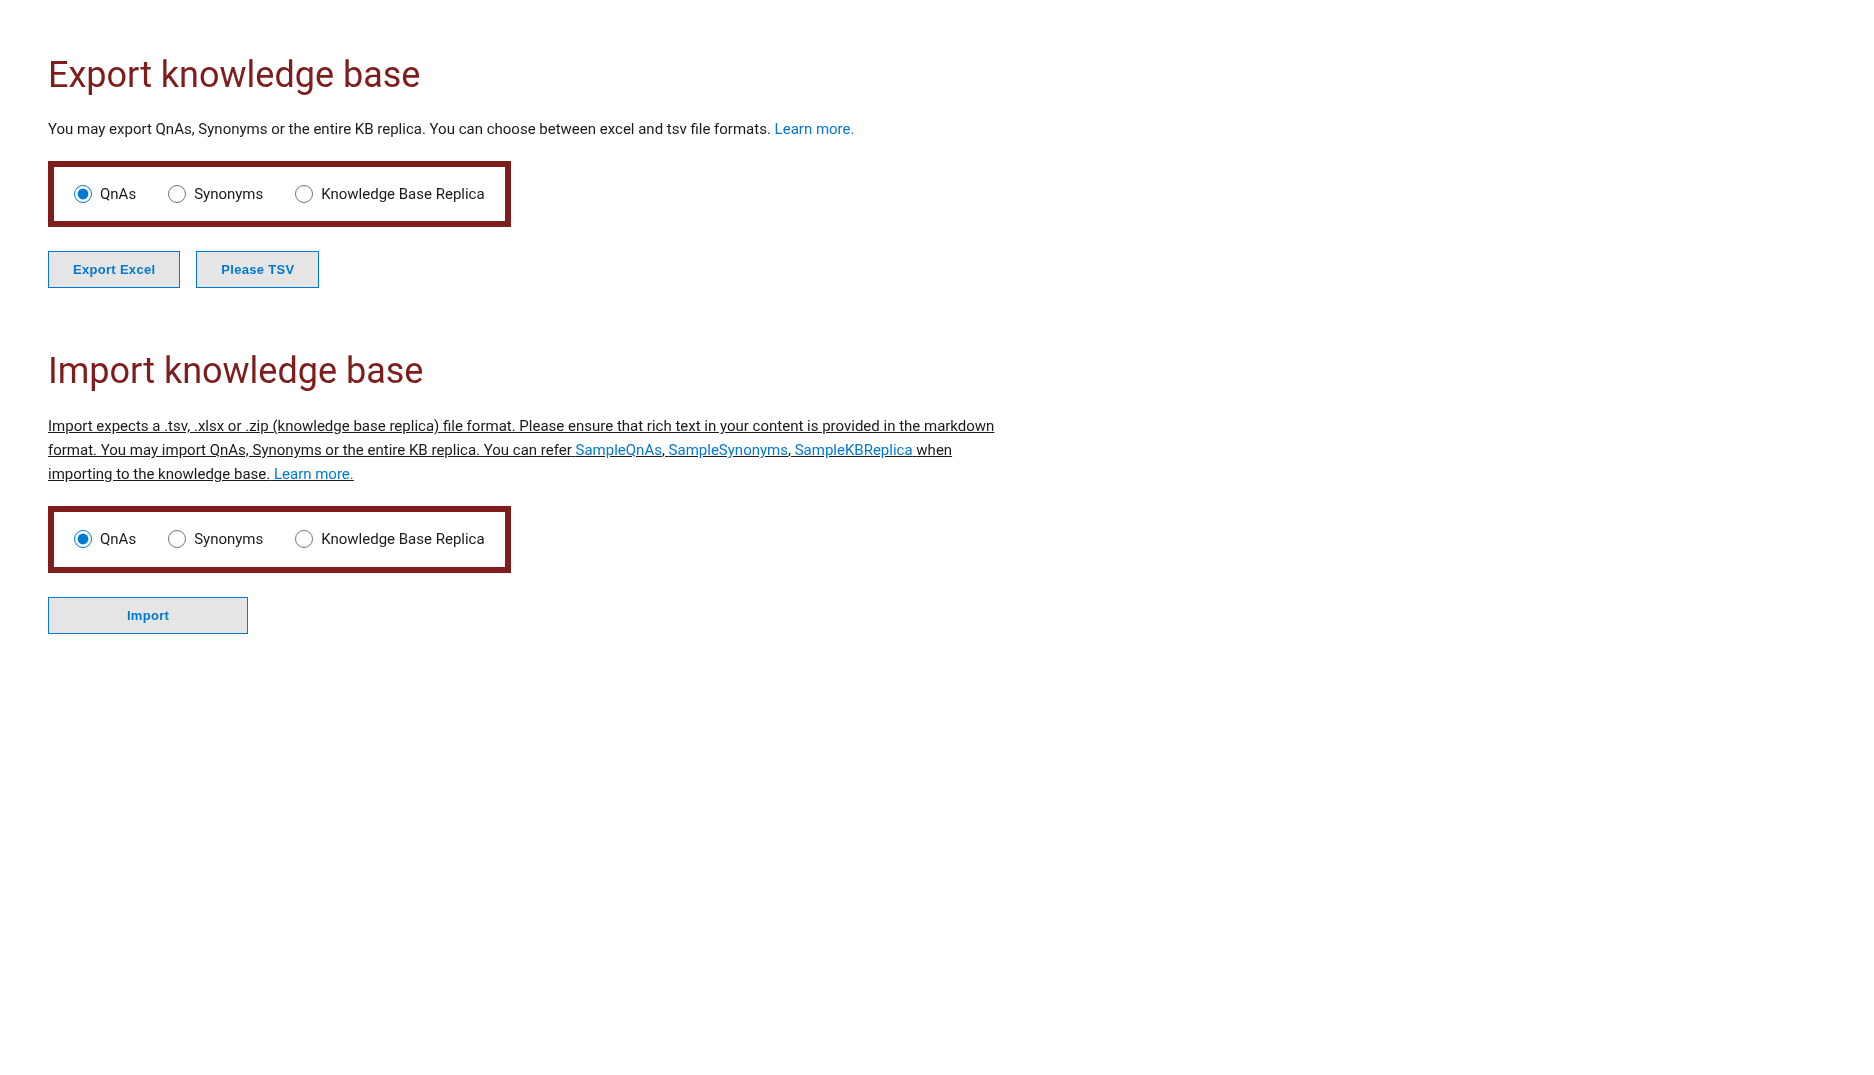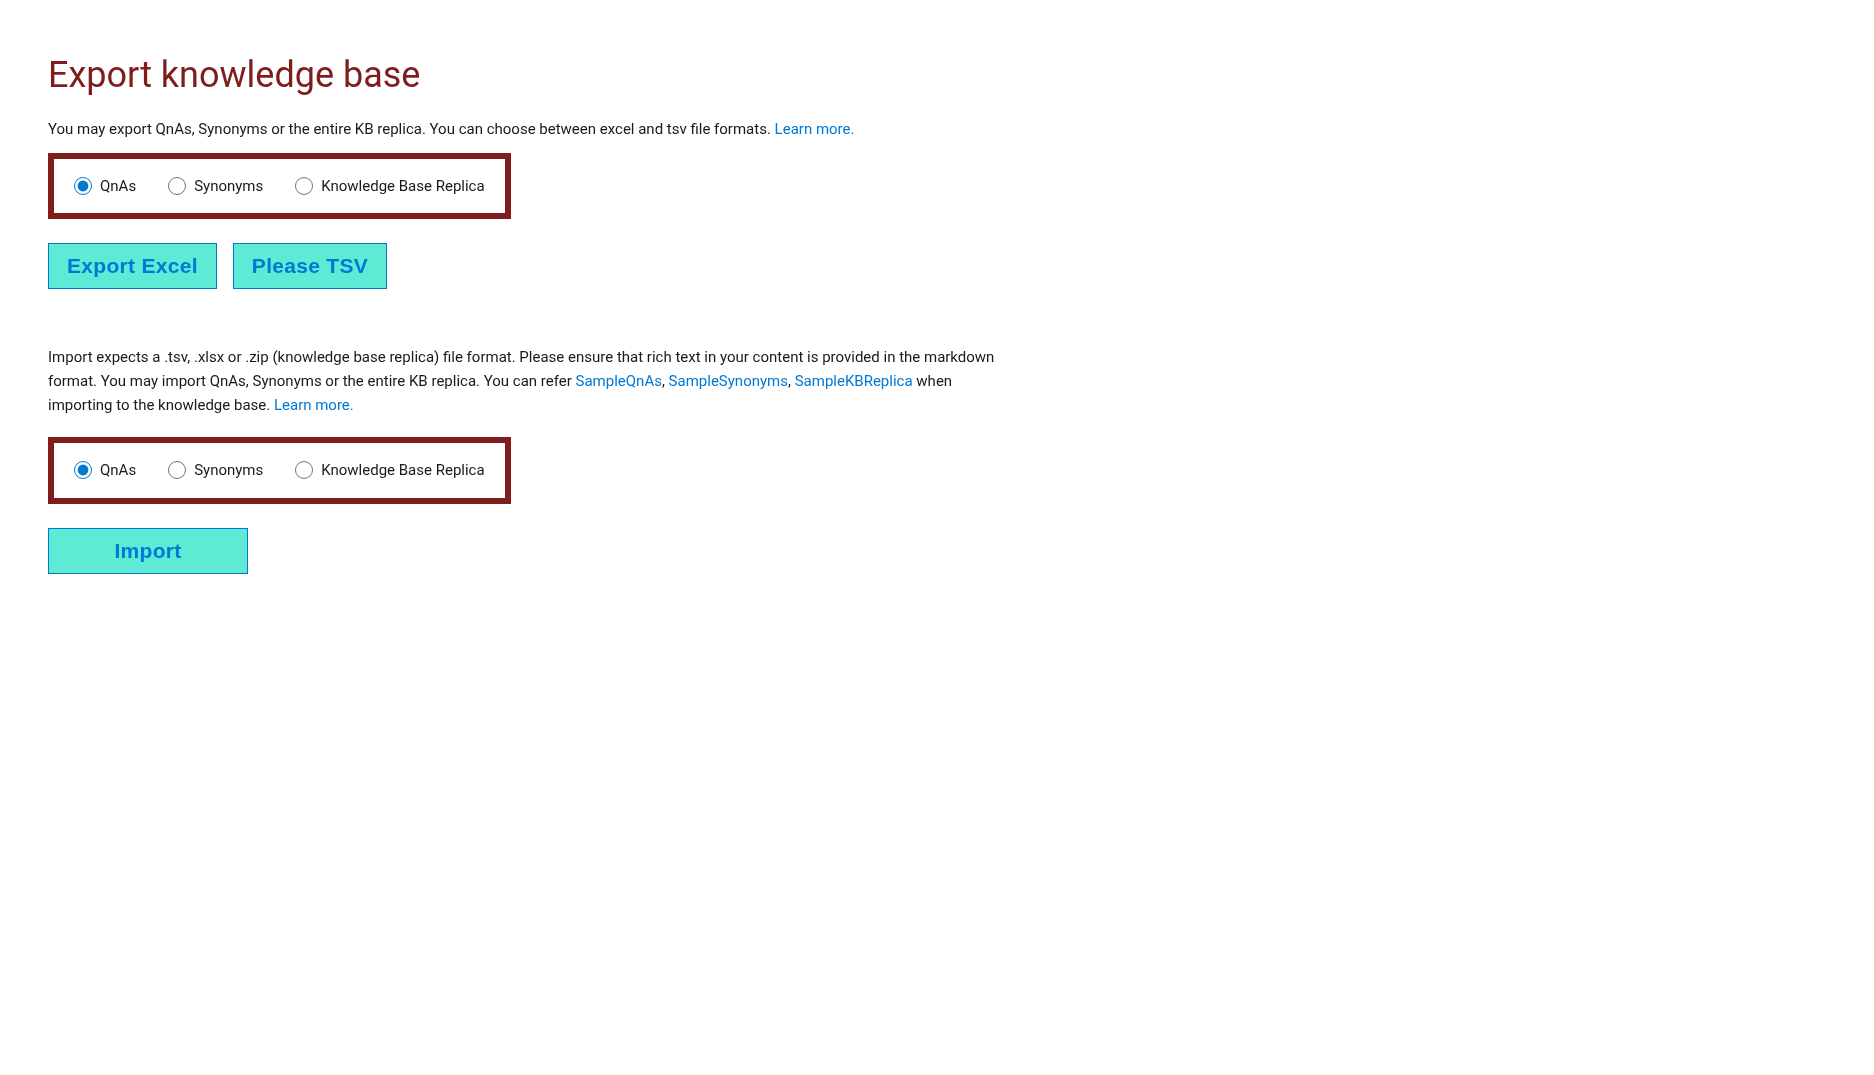--- a/index.html
+++ b/index.html
@@ -24,21 +24,21 @@
     .section-title {
       font-size: 36px;
       font-weight: 400;
       color: #7f1d1d;
       margin-bottom: 16px;
     }
 
     .section-description {
       font-size: 15px;
       color: #1a1a1a;
-      margin-bottom: 12px;
+      margin-bottom: 20px;
       max-width: 900px;
     }
 
     .section-description a,
     .link {
       color: #0078d4;
       text-decoration: none;
     }
 
     .radio-group {
@@ -71,36 +71,37 @@
       font-size: 15px;
       color: #1a1a1a;
     }
 
     .button-group {
       display: flex;
       gap: 16px;
     }
 
     .btn {
-      padding: 10px 18px;
+      padding: 10px 24px;
       border: 1.5px solid #0078d4;
-      background: #5eead4;
+      background: #e5e5e5;
       color: #0078d4;
-      font-size: 21px;
+      font-size: 13px;
       font-weight: 700;
       cursor: pointer;
       letter-spacing: 0.3px;
     }
 
     .import-description {
       font-size: 15px;
       color: #1a1a1a;
       margin-bottom: 20px;
       max-width: 960px;
       line-height: 1.6;
+      text-decoration: underline;
     }
   </style>
 </head>
 <body>
 
 <div class="section">
   <h1 class="section-title">Export knowledge base</h1>
 
   <p class="section-description">
     <span>You may export QnAs, Synonyms or the entire KB replica. You can choose between excel and tsv file formats.</span>
@@ -122,20 +123,21 @@
     </label>
   </div>
 
   <div class="button-group">
     <button class="btn">Export Excel</button>
     <button class="btn">Please TSV</button>
   </div>
 </div>
 
 <div class="section">
+  <h1 class="section-title">Import knowledge base</h1>
 
   <p class="import-description">
     <span>Import expects a .tsv, .xlsx or .zip (knowledge base replica) file format. Please ensure that rich text in your content is provided in the markdown format. You may import QnAs, Synonyms or the entire KB replica. You can refer</span>
     <a href="#" class="link">SampleQnAs</a>,
     <a href="#" class="link">SampleSynonyms</a>,
     <a href="#" class="link">SampleKBReplica</a>
     <span>when importing to the knowledge base.</span>
     <a href="#" class="link">Learn more.</a>
   </p>
 

